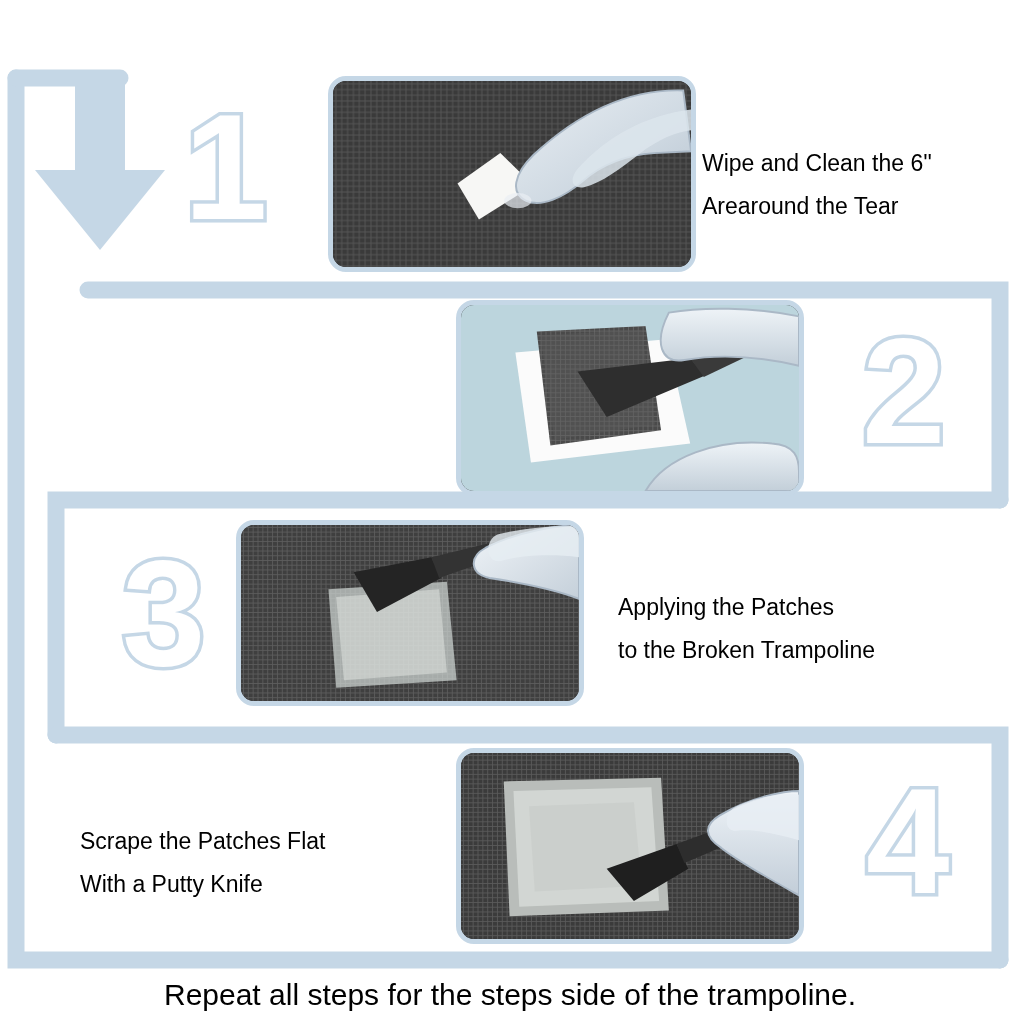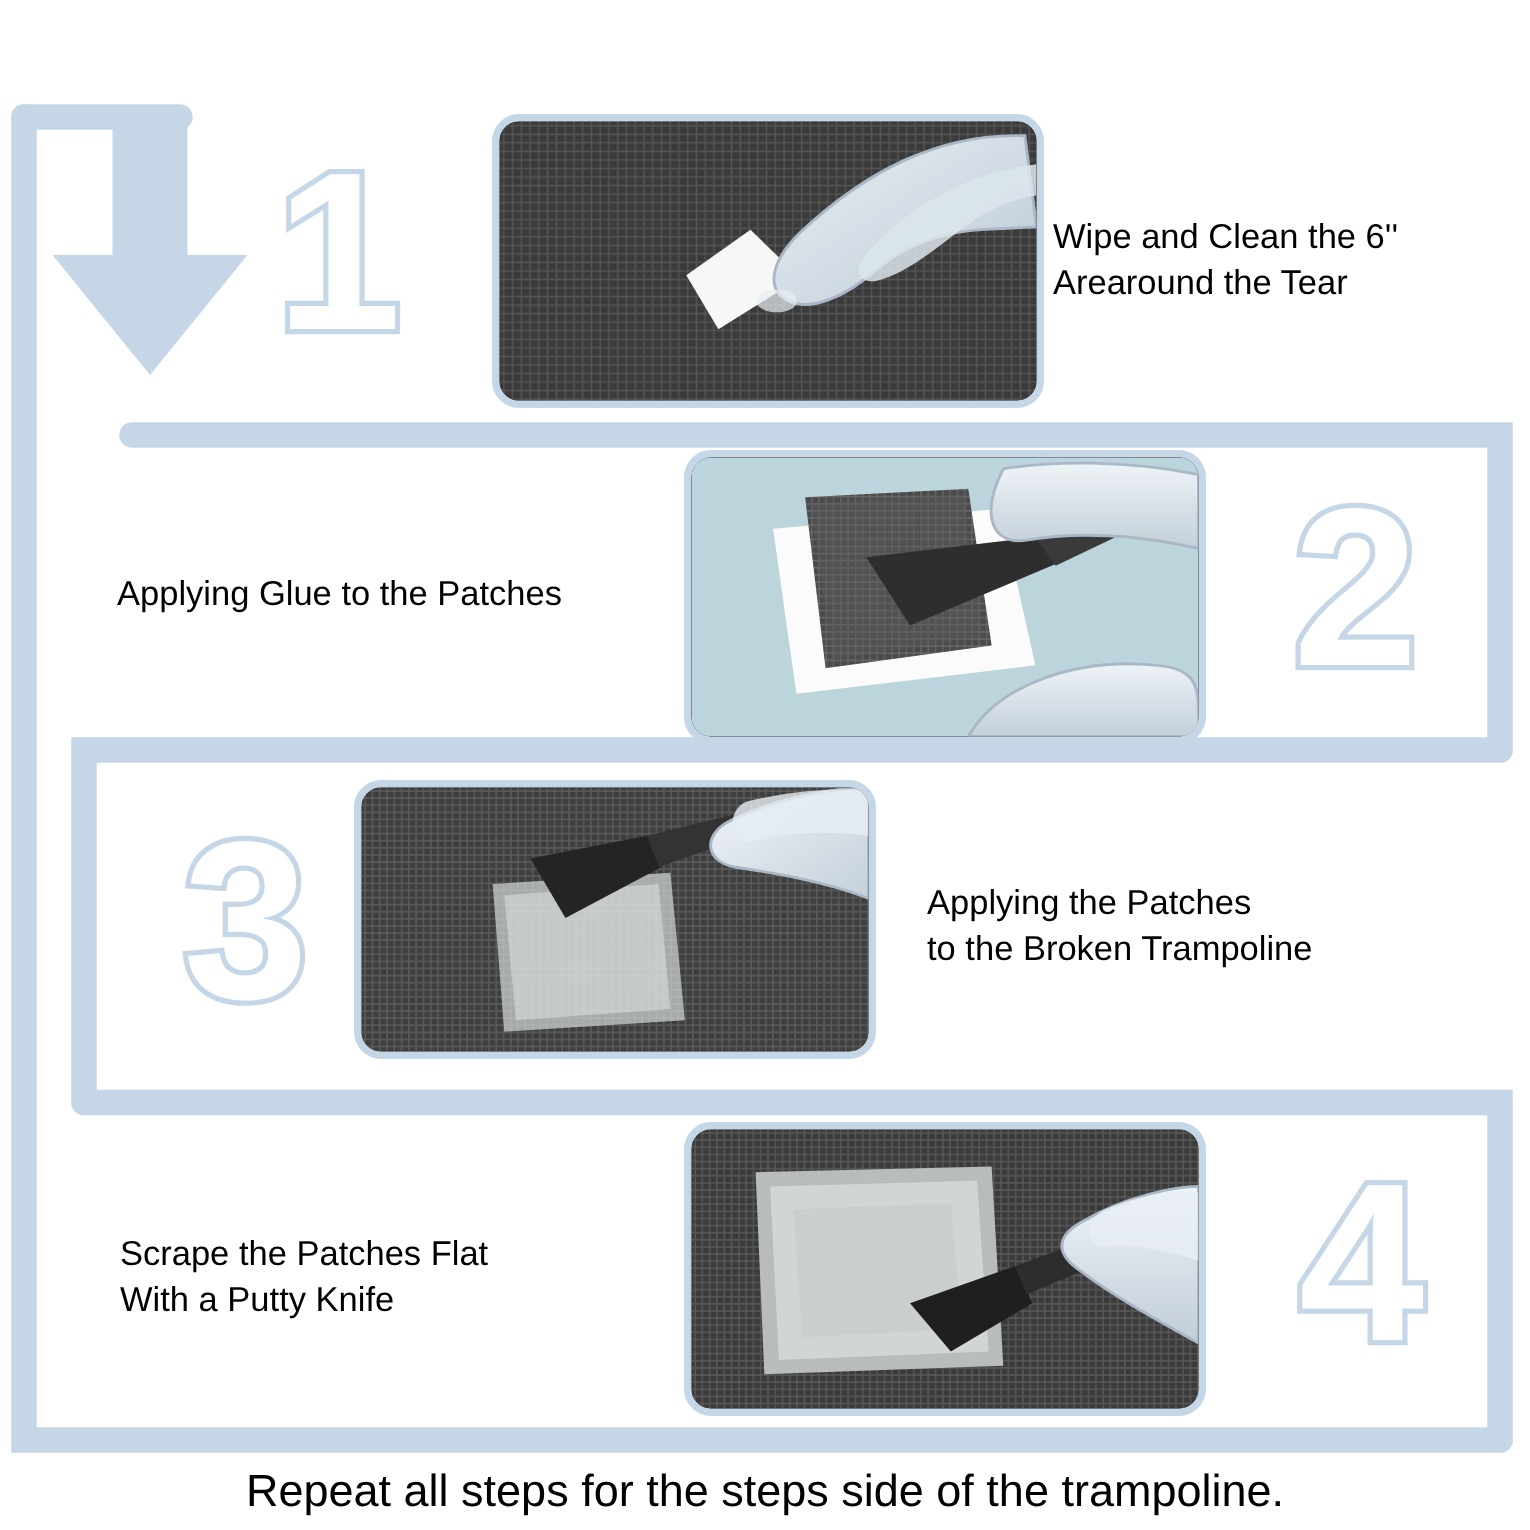--- a/index.html
+++ b/index.html
@@ -62,21 +62,21 @@
     -webkit-text-stroke: 7px #c5d7e6;
     paint-order: stroke fill;
     font-family: "Liberation Sans", sans-serif;
     user-select: none;
   }
 
   
   .caption {
     position: absolute;
     font-size: 23px;
-    line-height: 31px;
+    line-height: 43px;
     color: #000000;
     font-family: "Liberation Sans", sans-serif;
     white-space: pre-line;
   }
 
   
   .footer {
     position: absolute;
     left: 0;
     bottom: 8px;
@@ -162,21 +162,20 @@
       <polygon points="120,70 236,56 252,74 150,118" fill="#2e2e2e"></polygon>
       <polygon points="236,56 330,18 340,32 250,76" fill="#3a3a3a"></polygon>
 
       <path d="M214 8 C248 2 300 2 348 12 L348 64 C306 54 264 52 230 58 C206 62 198 40 214 8 Z" fill="url(#glove2)" stroke="#aab8c6" stroke-width="2"></path>
       <path d="M190 196 C210 160 264 140 320 146 C344 148 348 160 348 176 L348 196 Z" fill="url(#glove2)" stroke="#aab8c6" stroke-width="2"></path>
     </svg>
   </div>
 
   <div class="stepnum" style="left:862px; top:316px;">2</div>
 
-  <div class="caption" style="left:78px; top:380px; width:390px;">Applying Glue to the Patches</div>
 
   <div class="stepnum" style="left:122px; top:538px;">3</div>
 
   <div class="photo" style="left:236px; top:520px; width:348px; height:186px;">
     <svg width="100%" height="100%" viewBox="0 0 348 186" preserveAspectRatio="none" xmlns="http://www.w3.org/2000/svg">
       <defs>
         <pattern id="mesh3" width="5" height="5" patternUnits="userSpaceOnUse">
           <rect width="5" height="5" fill="#3f3f3f"></rect>
           <path d="M0 2.5 H5 M2.5 0 V5" stroke="#5e5e5e" stroke-width="0.9"></path>
         </pattern>

